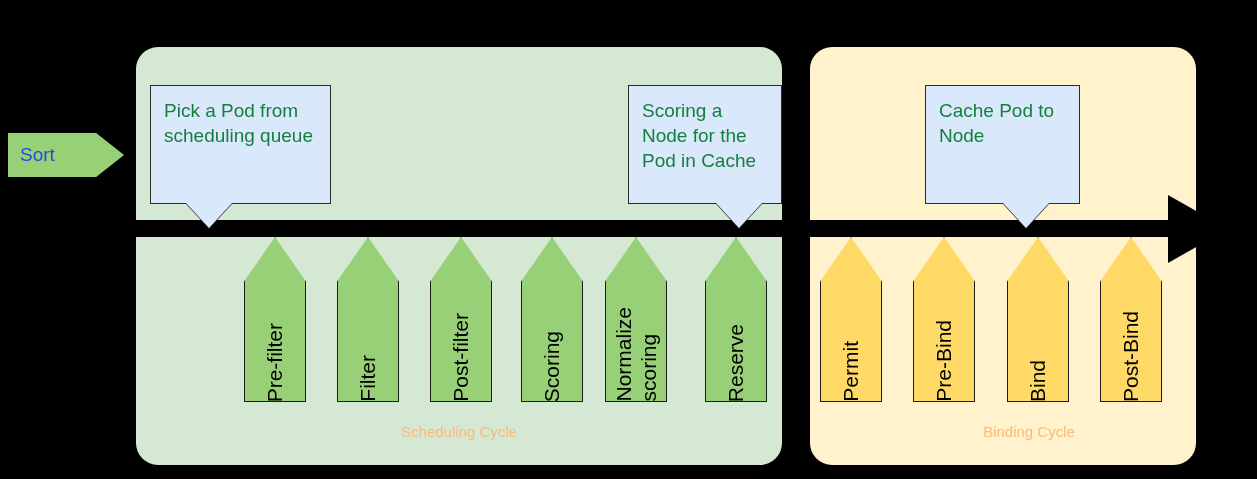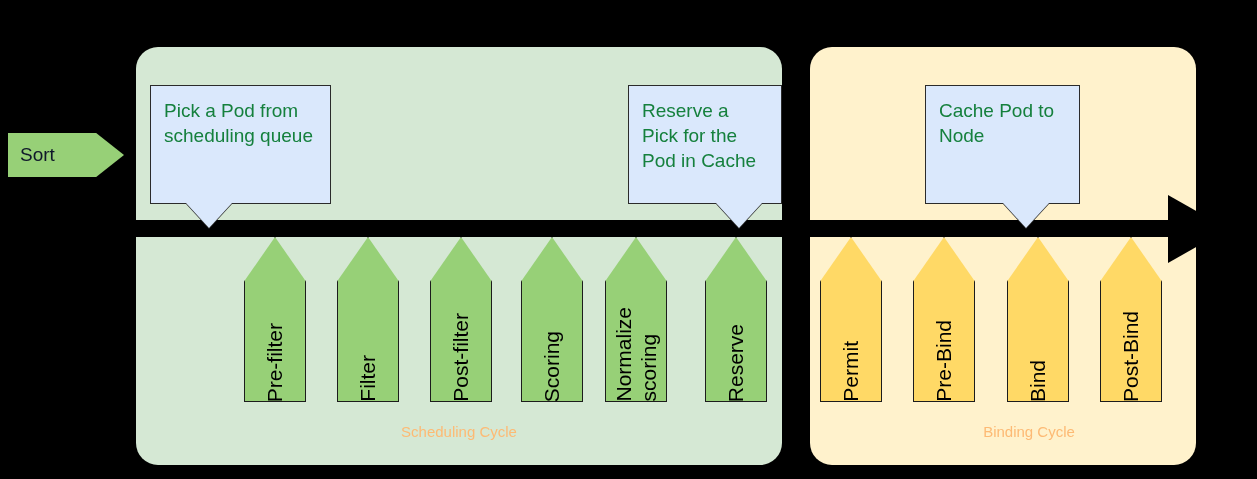--- a/index.html
+++ b/index.html
@@ -31,21 +31,21 @@
   }
 
   
   .sort-arrow{
     position:absolute;left:8px;top:133px;width:116px;height:44px;
     background:#97d077;
     clip-path:polygon(0 0, 76% 0, 100% 50%, 76% 100%, 0 100%);
     display:flex;align-items:center;
   }
   .sort-arrow span{
-    font-size:19px;color:#0f172a;padding-left:12px;line-height:22px;
+    font-size:19px;color:#1d4ed8;padding-left:12px;line-height:22px;
   }
 
   
   .callout{position:absolute;}
   .callout .box{
     background:#dae8fc;border:1.4px solid #2b2b2b;
     box-sizing:border-box;width:100%;height:100%;
     padding:12px 13px 0 13px;
     font-size:19px;line-height:25px;color:#15803d;
   }
@@ -102,21 +102,21 @@
   </div>
 
   <div class="timeline-bar"></div>
   <div class="timeline-head"></div>
 
   <div class="callout" id="callout-pick">
     <div class="box">Pick a Pod from scheduling queue</div>
     <div class="tail"></div>
   </div>
   <div class="callout" id="callout-reserve">
-    <div class="box">Reserve a Pick for the Pod in Cache</div>
+    <div class="box">Scoring a Node for the Pod in Cache</div>
     <div class="tail"></div>
   </div>
   <div class="callout" id="callout-bind">
     <div class="box">Cache Pod to Node</div>
     <div class="tail"></div>
   </div>
 
   <div class="phase green" style="left:244px;">
     <div class="shape"></div>
     <div class="txt">Pre-filter</div>

